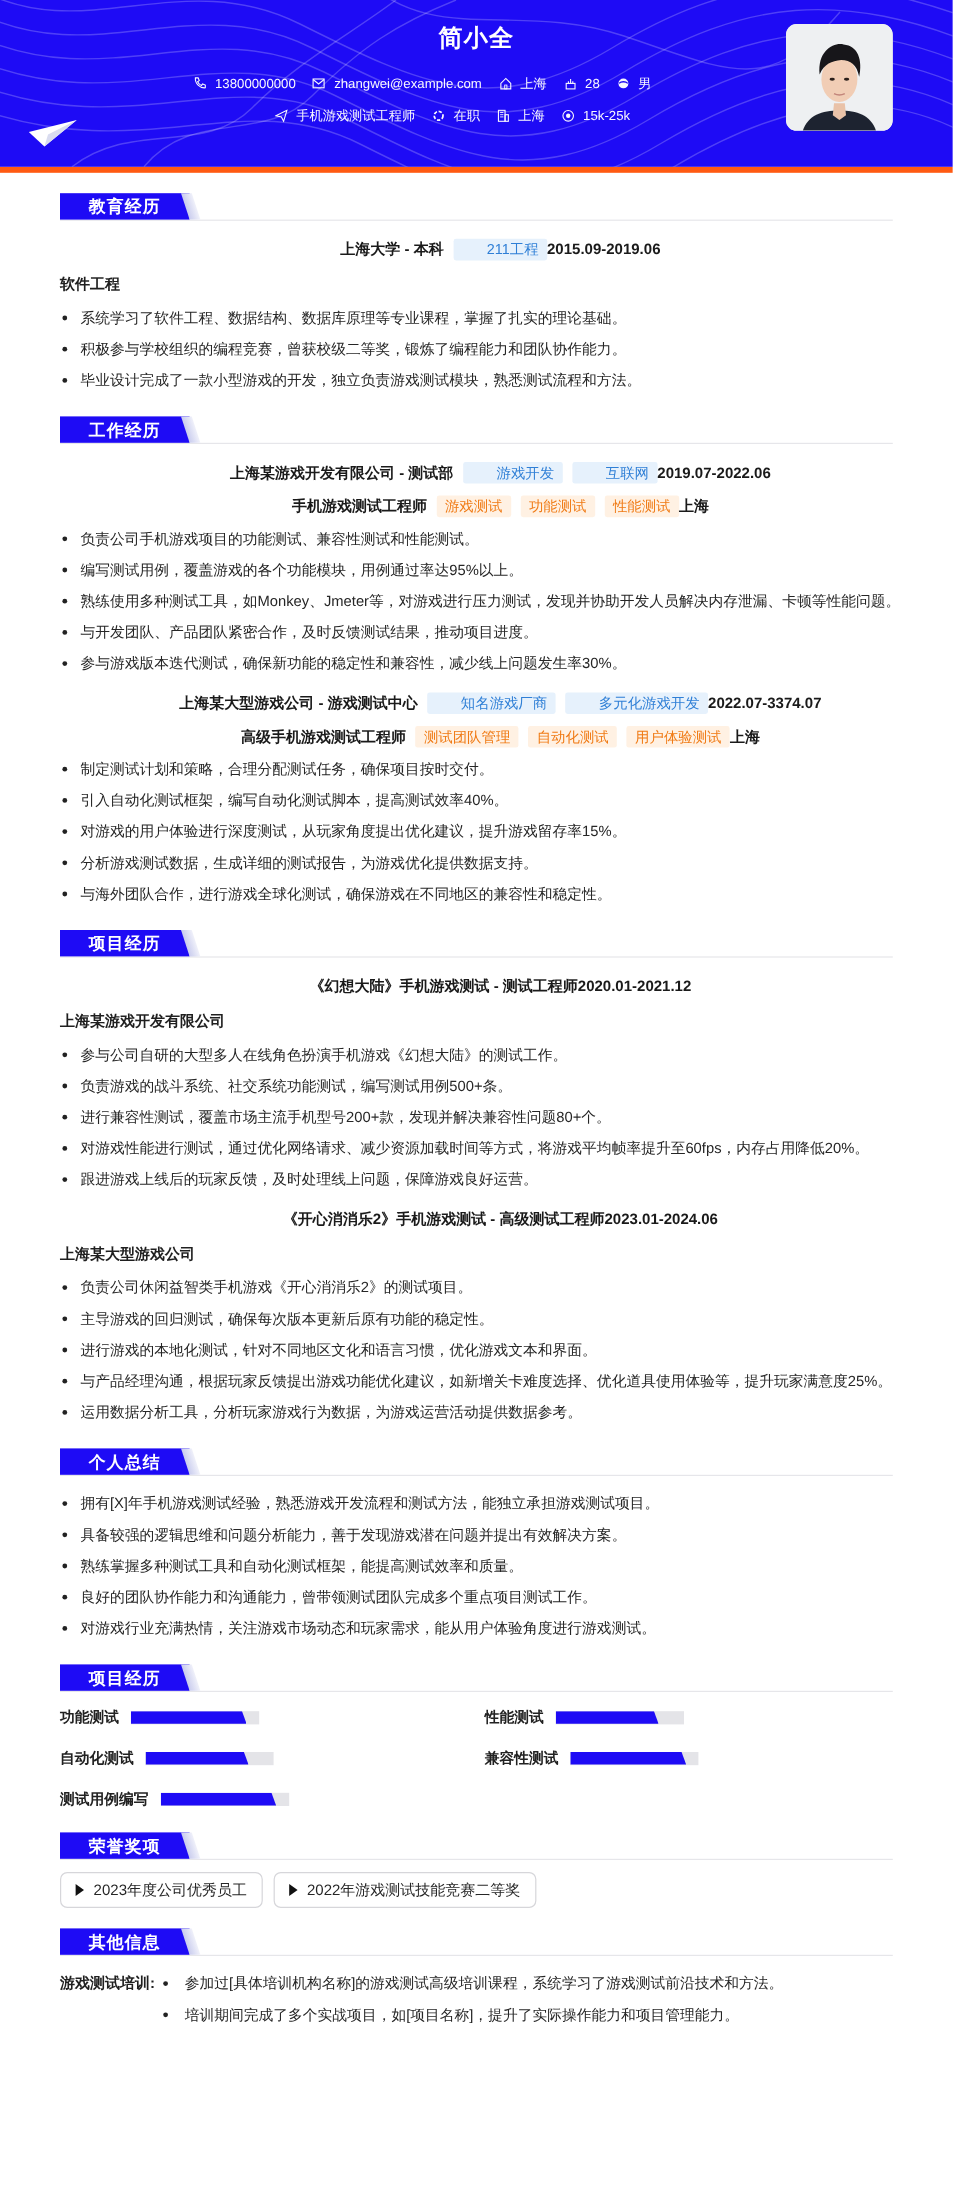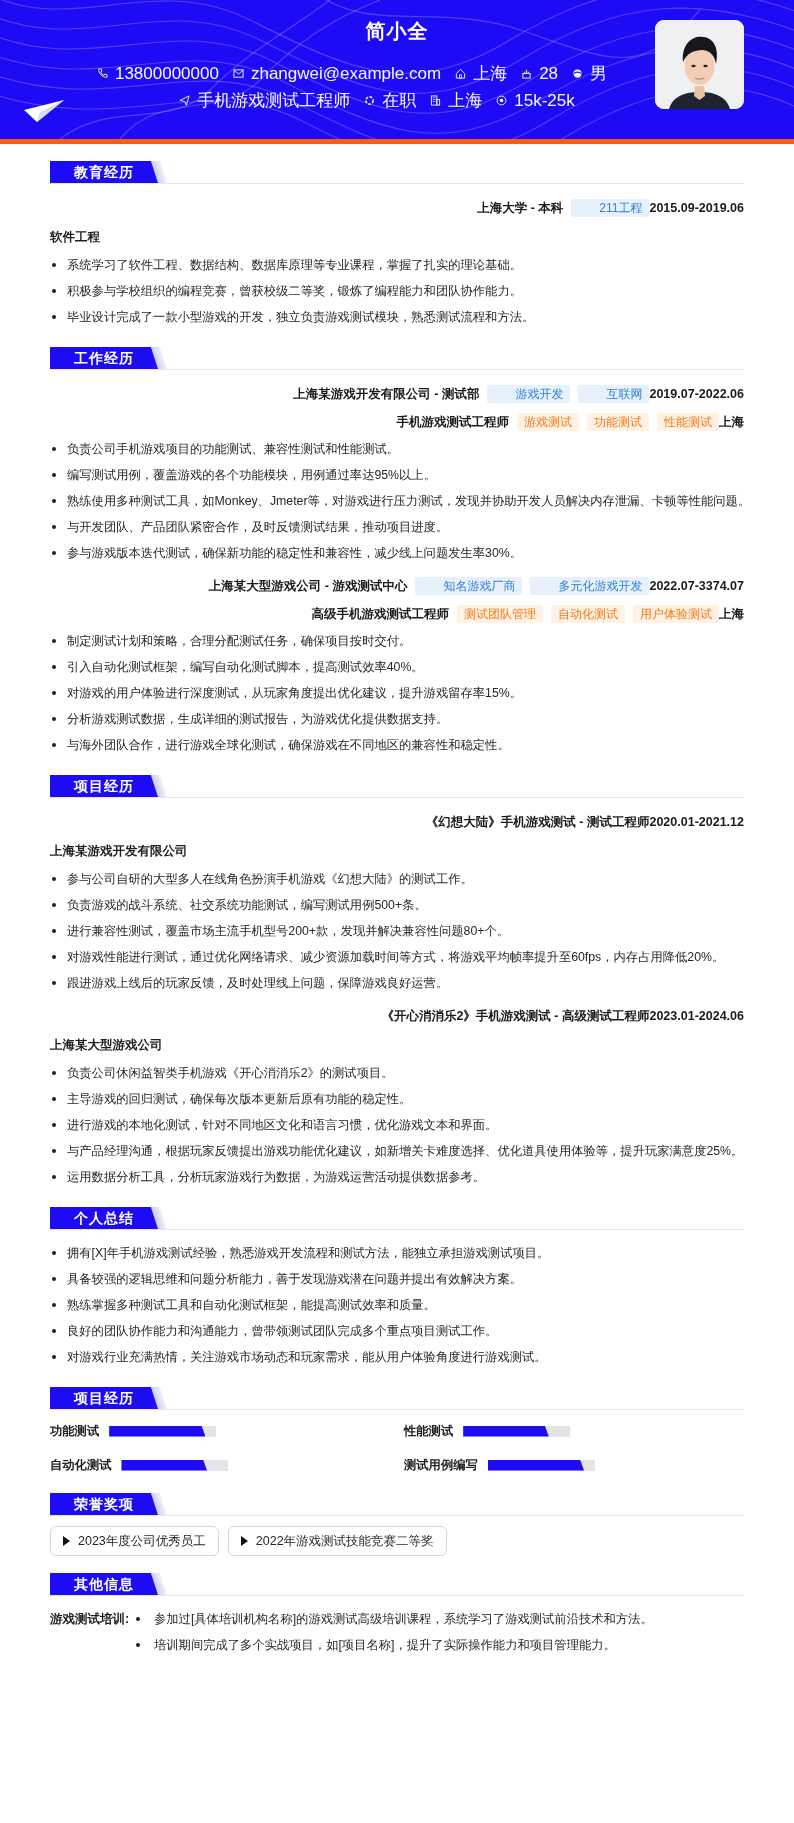--- a/index.html
+++ b/index.html
@@ -4,36 +4,36 @@
 <style>
   * { box-sizing: border-box; margin: 0; padding: 0; }
   html, body { width: 794px; background: #ffffff; }
   body { font-family: "Liberation Sans", "DejaVu Sans", sans-serif; color: #1f1f1f; font-size: 12px; }
 
   
   .header { position: relative; width: 794px; height: 139px; background: #1e0bf5; overflow: hidden; }
   .header .waves { position: absolute; left: 0; top: 0; width: 794px; height: 139px; }
   .header-stripe { width: 794px; height: 5px; background: #ff5a12; }
   .name { position: absolute; left: 0; width: 794px; top: 18px; text-align: center; color: #fff; font-size: 20px; font-weight: bold; letter-spacing: 1px; }
-  .info-row { position: absolute; left: 0; width: 794px; text-align: center; color: #ffffff; font-size: 17px; display: flex; justify-content: center; gap: 14px; padding-right: 90px; }
+  .info-row { position: absolute; left: 0; width: 794px; text-align: center; color: #ffffff; font-size: 11px; display: flex; justify-content: center; gap: 14px; padding-right: 90px; }
   .info-row.r1 { top: 62px; }
   .info-row.r2 { top: 89px; padding-right: 40px; }
   .info-item { display: inline-flex; align-items: center; gap: 7px; opacity: 0.97; }
   .info-item svg { width: 11px; height: 11px; }
   .photo { position: absolute; left: 655px; top: 20px; width: 89px; height: 89px; border-radius: 9px; background: #eef0f2; overflow: hidden; }
   .plane { position: absolute; left: 24px; top: 100px; width: 40px; height: 24px; }
 
   
   .content { padding: 0 50px 0 50px; }
   .section { margin-top: 17px; }
   .section-head { position: relative; height: 23px; border-bottom: 1px solid #e6e6ea; margin-bottom: 10px; }
   .section-title { display: inline-block; height: 22px; line-height: 22px; padding: 0 24px; background: #1e0bf5; color: #fff; font-size: 14px; font-weight: bold; letter-spacing: 1px; position: relative; }
   .section-title::after { content: ""; position: absolute; right: -9px; top: 0; width: 9px; height: 22px; background: linear-gradient(90deg, #c9ccee, #f0f1fa); transform: skewX(18deg); transform-origin: bottom left; }
 
-  .entry-row { display: flex; align-items: center; justify-content: flex-end; height: 28px; margin-left: 40px; }
+  .entry-row { display: flex; align-items: center; justify-content: center; height: 28px; margin-left: 40px; }
   .entry-left { display: flex; align-items: center; gap: 8px; }
   .entry-title { font-weight: bold; font-size: 12.5px; color: #1a1a1a; }
   .entry-date { font-weight: bold; font-size: 12.5px; color: #1a1a1a; }
   .entry-loc { font-weight: bold; font-size: 12.5px; color: #1a1a1a; }
   .tag { display: inline-block; padding: 1px 7px; font-size: 12px; border-radius: 2px; line-height: 16px; }
   .tag.blue { background: #e6f1fc; color: #2f7fd6; padding-left: 28px; }
   .tag.orange { background: #fff1e3; color: #f07a14; }
   .tags { display: inline-flex; gap: 8px; }
   .sub-title { font-weight: bold; font-size: 12.5px; height: 30px; line-height: 30px; }
 
@@ -324,20 +324,26 @@
             <span class="skill-fill" style="width: 80%;"></span>
           </span>
       </div>
       <div class="skill">
         <span class="skill-name">自动化测试</span>
         <span class="skill-track">
             <span class="skill-fill" style="width: 80%;"></span>
           </span>
       </div>
       <div class="skill">
+        <span class="skill-name">兼容性测试</span>
+        <span class="skill-track">
+            <span class="skill-fill" style="width: 90%;"></span>
+          </span>
+      </div>
+      <div class="skill">
         <span class="skill-name">测试用例编写</span>
         <span class="skill-track">
             <span class="skill-fill" style="width: 90%;"></span>
           </span>
       </div>
     </div>
   </div>
 
   <div class="section">
     <div class="section-head">

